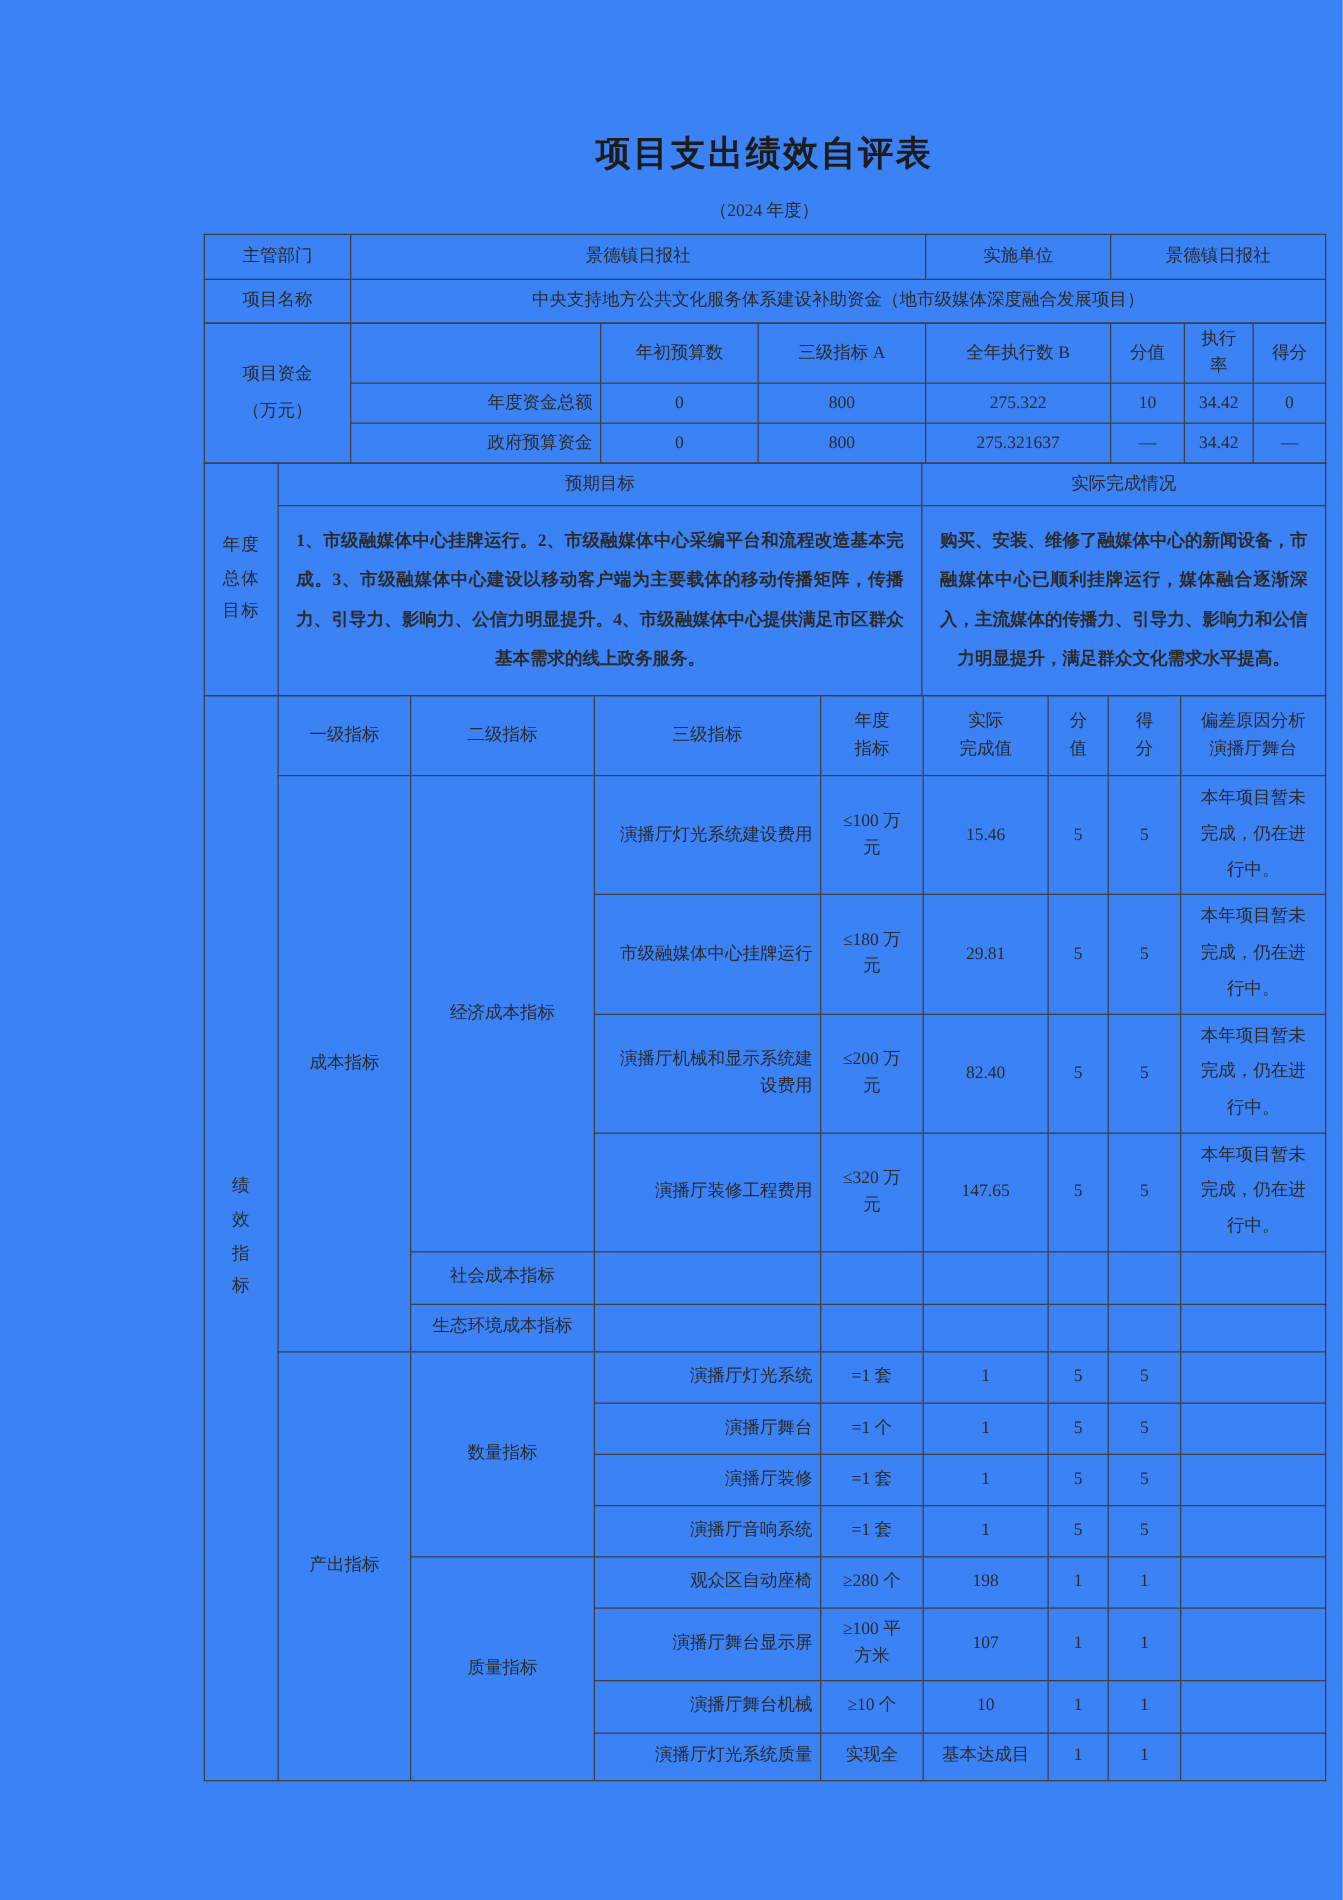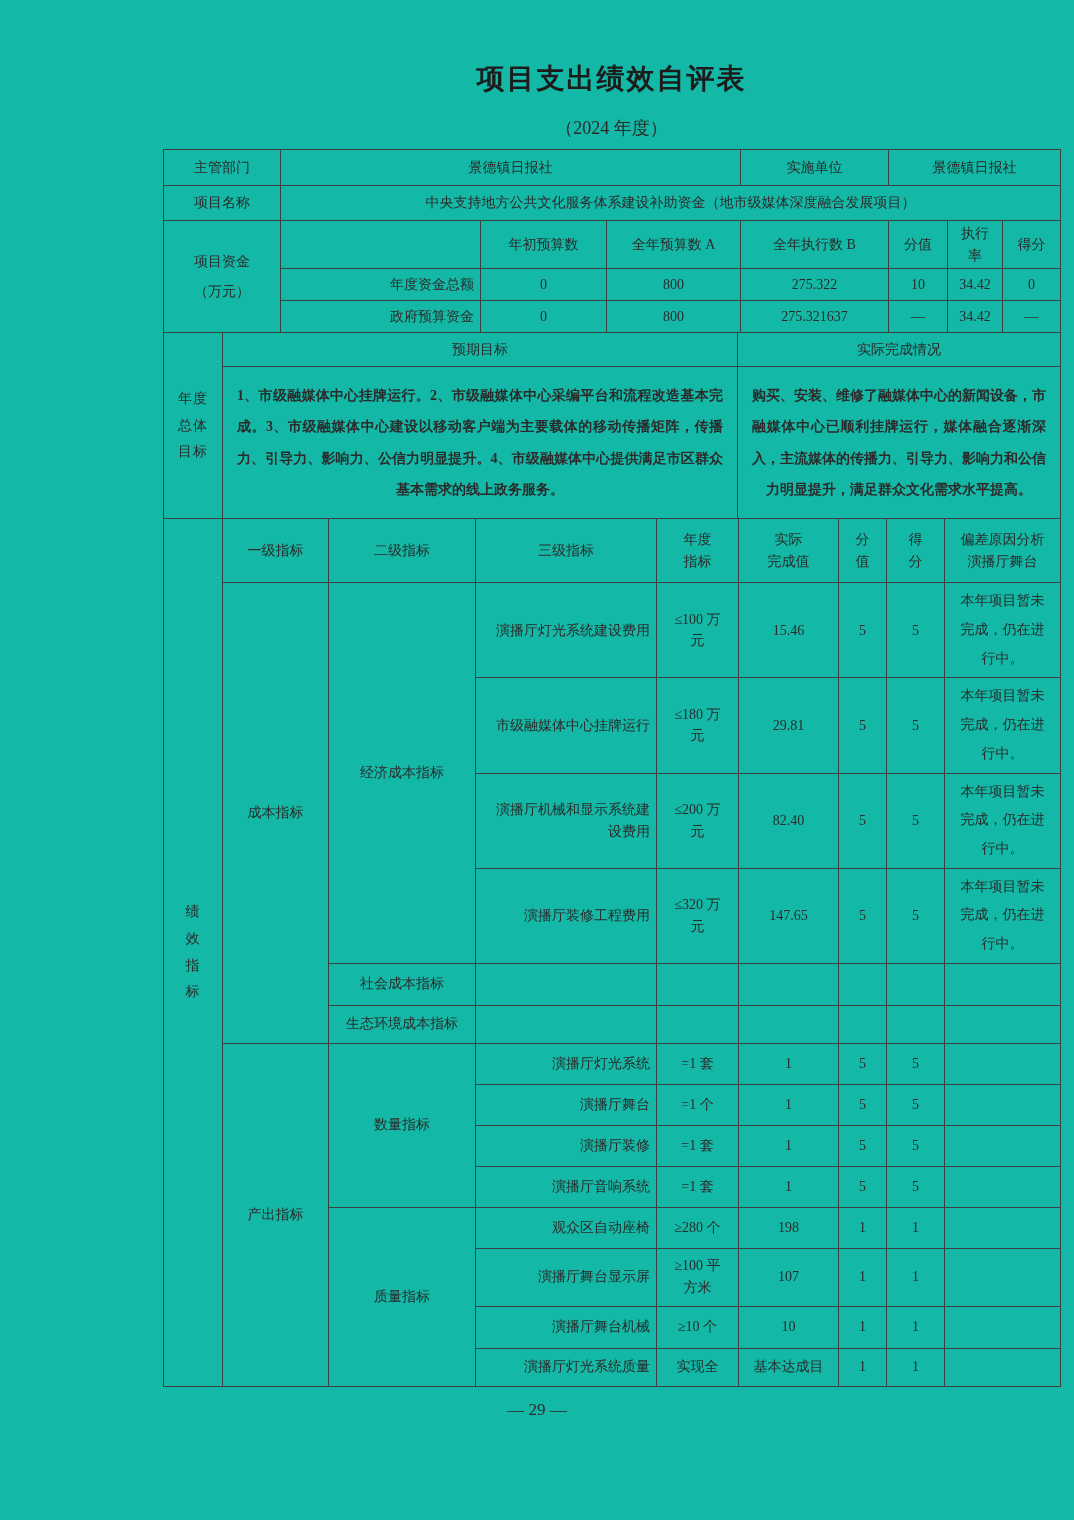--- a/index.html
+++ b/index.html
@@ -5,41 +5,41 @@
   html,body{margin:0;padding:0;}
   body{
     background:#ffffff;
     font-family:"Liberation Serif","DejaVu Serif",serif;
     color:#2b2b2b;
   }
   .page{
     position:relative;
     width:1074px;
     height:1520px;
-    background:#14b8a6;
+    background:#3b82f6;
     overflow:hidden;
     box-sizing:border-box;
-    padding-top:60px;
+    padding-top:104px;
   }
   .doc{
     margin-left:163px;
     width:897px;
   }
   h1.title{
     margin:0 0 18px 0;
     font-size:28px;
     font-weight:bold;
     text-align:center;
     letter-spacing:2px;
     color:#1c1c1c;
     font-family:"Liberation Sans","DejaVu Sans",sans-serif;
   }
   .subtitle{
     text-align:center;
-    font-size:18px;
+    font-size:14px;
     margin-bottom:9px;
     color:#2b2b2b;
   }
   table.tbl{
     border-collapse:collapse;
     table-layout:fixed;
     width:897px;
     margin-top:-1px; 
   }
   table.tbl:first-of-type{margin-top:0;}
@@ -116,21 +116,21 @@
           <col style="width:59px">
           <col style="width:55px">
           <col style="width:58px">
         </colgroup>
       <tbody>
           <tr style="height:45px">
         <td rowspan="3" class="tall">项目资金
 （万元）</td>
         <td></td>
         <td>年初预算数</td>
-        <td>全年预算数 A</td>
+        <td>三级指标 A</td>
         <td>全年执行数 B</td>
         <td>分值</td>
         <td>执行
 率</td>
         <td>得分</td>
       </tr>
       <tr style="height:32px">
         <td class="left">年度资金总额</td>
         <td>0</td>
         <td>800</td>
@@ -330,14 +330,13 @@
         <td>基本达成目</td>
         <td>1</td>
         <td>1</td>
         <td class="remark"></td>
       </tr>
     </tbody>
       </table>
 
   </div>
 
-  <div class="footer">— 29 —</div>
 </div>
 
 </body></html>

